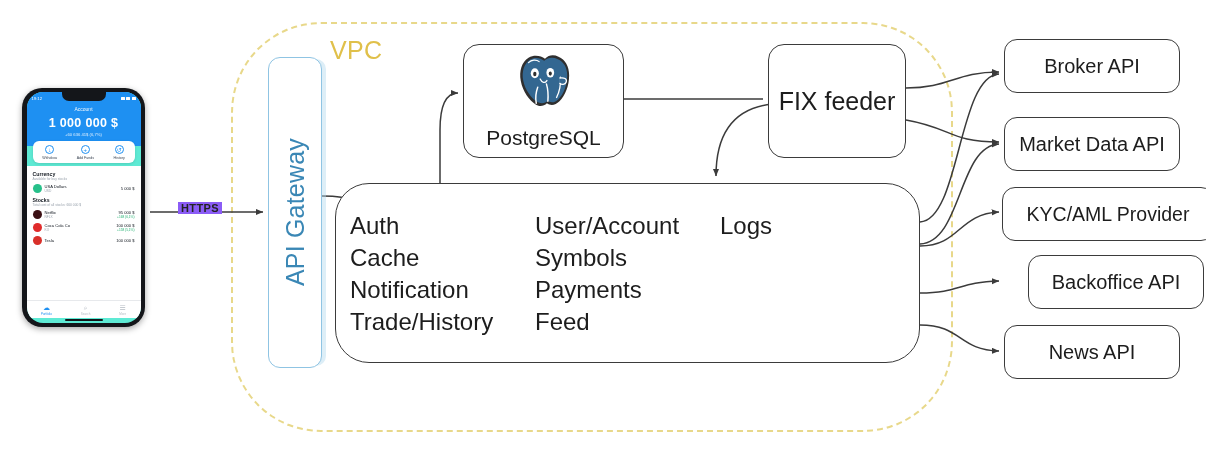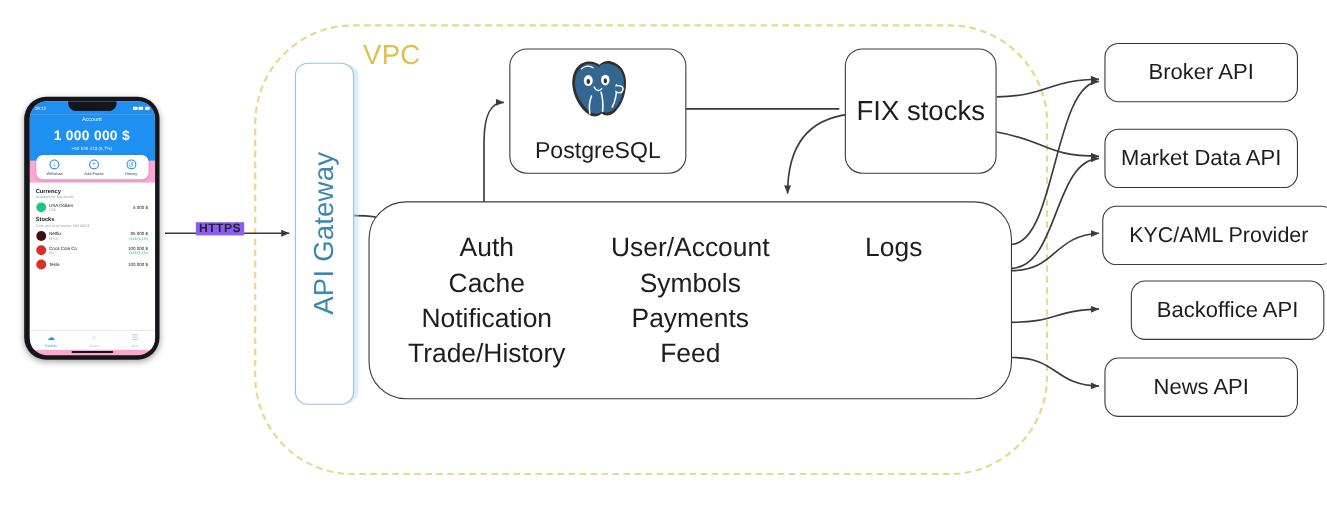--- a/index.html
+++ b/index.html
@@ -49,21 +49,21 @@
 
   
   .fix { left:768px; top:44px; width:138px; height:114px; font-size:25px; }
 
   
   .services {
     left:335px; top:183px; width:585px; height:180px; border-radius:34px;
     display:grid; grid-template-columns: 1fr 1fr 1fr; align-items:start;
     padding:26px 14px 0 14px;
   }
-  .svc-col { display:flex; flex-direction:column; align-items:center; gap:1px; }
+  .svc-col { display:flex; flex-direction:column; gap:1px; }
   .svc-col div { font-size:24px; line-height:31px; color:#1d1d1d; white-space:nowrap; }
 
   
   .api { left:1004px; width:176px; height:54px; font-size:20px; border-radius:13px;
          white-space:nowrap; }
   .api.wide { left:1002px; width:212px; font-size:19.5px; }
   .api0 { top:39px; }
   .api1 { top:117px; }
   .api2 { top:187px; }
   .api3 { top:255px;margin-left:24px; }
@@ -75,21 +75,21 @@
     font-size:11px; font-weight:bold; color:#222; letter-spacing:.4px;
   }
 
   
   .phone {
     position:absolute; left:22px; top:88px; width:123px; height:239px;
     background:#14161a; border-radius:20px; padding:4px 4.5px;
     box-shadow:0 2px 6px rgba(0,0,0,.35);
   }
   .phone-screen {
-    width:100%; height:100%; background:#f9a8d4; border-radius:16px;
+    width:100%; height:100%; background:#5eead4; border-radius:16px;
     overflow:hidden; position:relative; display:flex; flex-direction:column;
   }
   .notch {
     position:absolute; left:50%; transform:translateX(-50%); top:0;
     width:44px; height:9px; background:#14161a; border-radius:0 0 7px 7px; z-index:5;
   }
   .statusbar {
     height:12px; background:#1e90f2; display:flex; align-items:center;
     justify-content:space-between; padding:0 5px; color:#fff; font-size:4.2px;
   }
@@ -204,21 +204,21 @@
           <path d="M26,27 C28,31 31,31.5 33,28.5" stroke="#fff" stroke-width="1.4" fill="none" stroke-linecap="round"></path>
           <path d="M46,26 C51,25 54,27 53,30 C52,33 48,33 46,31" fill="#336791" stroke="#fff" stroke-width="1.3" stroke-linejoin="round"></path>
           <path d="M14,10 C17,7 22,6.5 25,9" stroke="#fff" stroke-width="1.2" fill="none" stroke-linecap="round"></path>
         </g>
       </svg>
     </span>
     <span class="pglabel">PostgreSQL</span>
   </div>
 
   <div class="node fix">
-    <span>FIX stocks</span>
+    <span>FIX feeder</span>
   </div>
 
   <div class="node services">
     <div class="svc-col">
       <div>Auth</div>
       <div>Cache</div>
       <div>Notification</div>
       <div>Trade/History</div>
     </div>
     <div class="svc-col">

